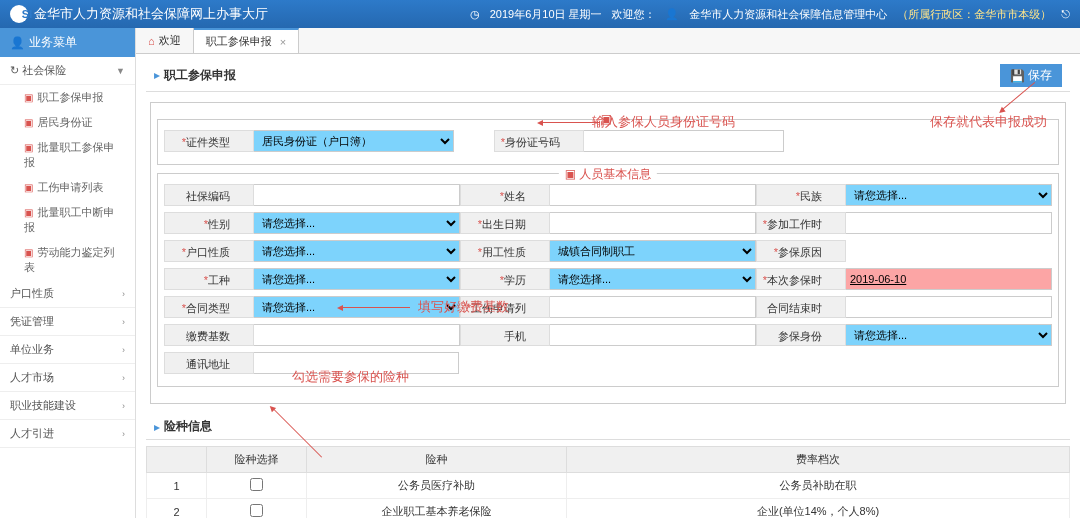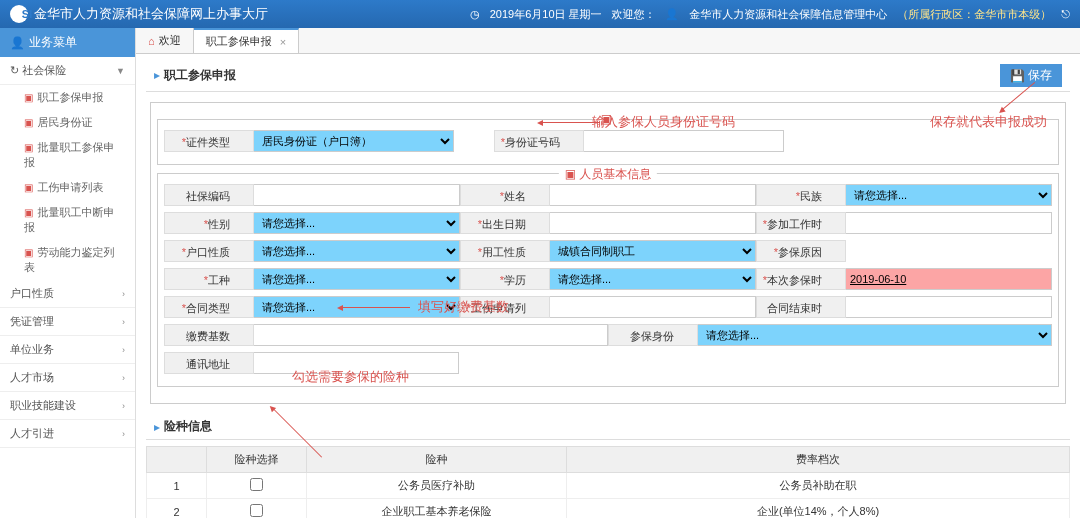--- a/index.html
+++ b/index.html
@@ -219,20 +219,24 @@
                   <div class="form-label"><span>合同结束时间</span></div>
                   <input class="form-input" style="">
                 </div>
           </div>
           <div class="form-row">
             <div class="form-group">
                   <div class="form-label"><span>缴费基数</span></div>
                   <input class="form-input" style="">
                 </div>
             <div class="form-group">
+                  <div class="form-label"><span>手机</span></div>
+                  <input class="form-input" style="">
+                </div>
+            <div class="form-group">
                   <div class="form-label"><span>参保身份</span></div>
                   <select class="form-input"><option>请您选择...</option></select>
                 </div>
           </div>
           <div class="form-row">
             <div class="form-group" style="max-width:33.2%">
                   <div class="form-label"><span>通讯地址</span></div>
                   <input class="form-input" style="">
                 </div>
           </div>

